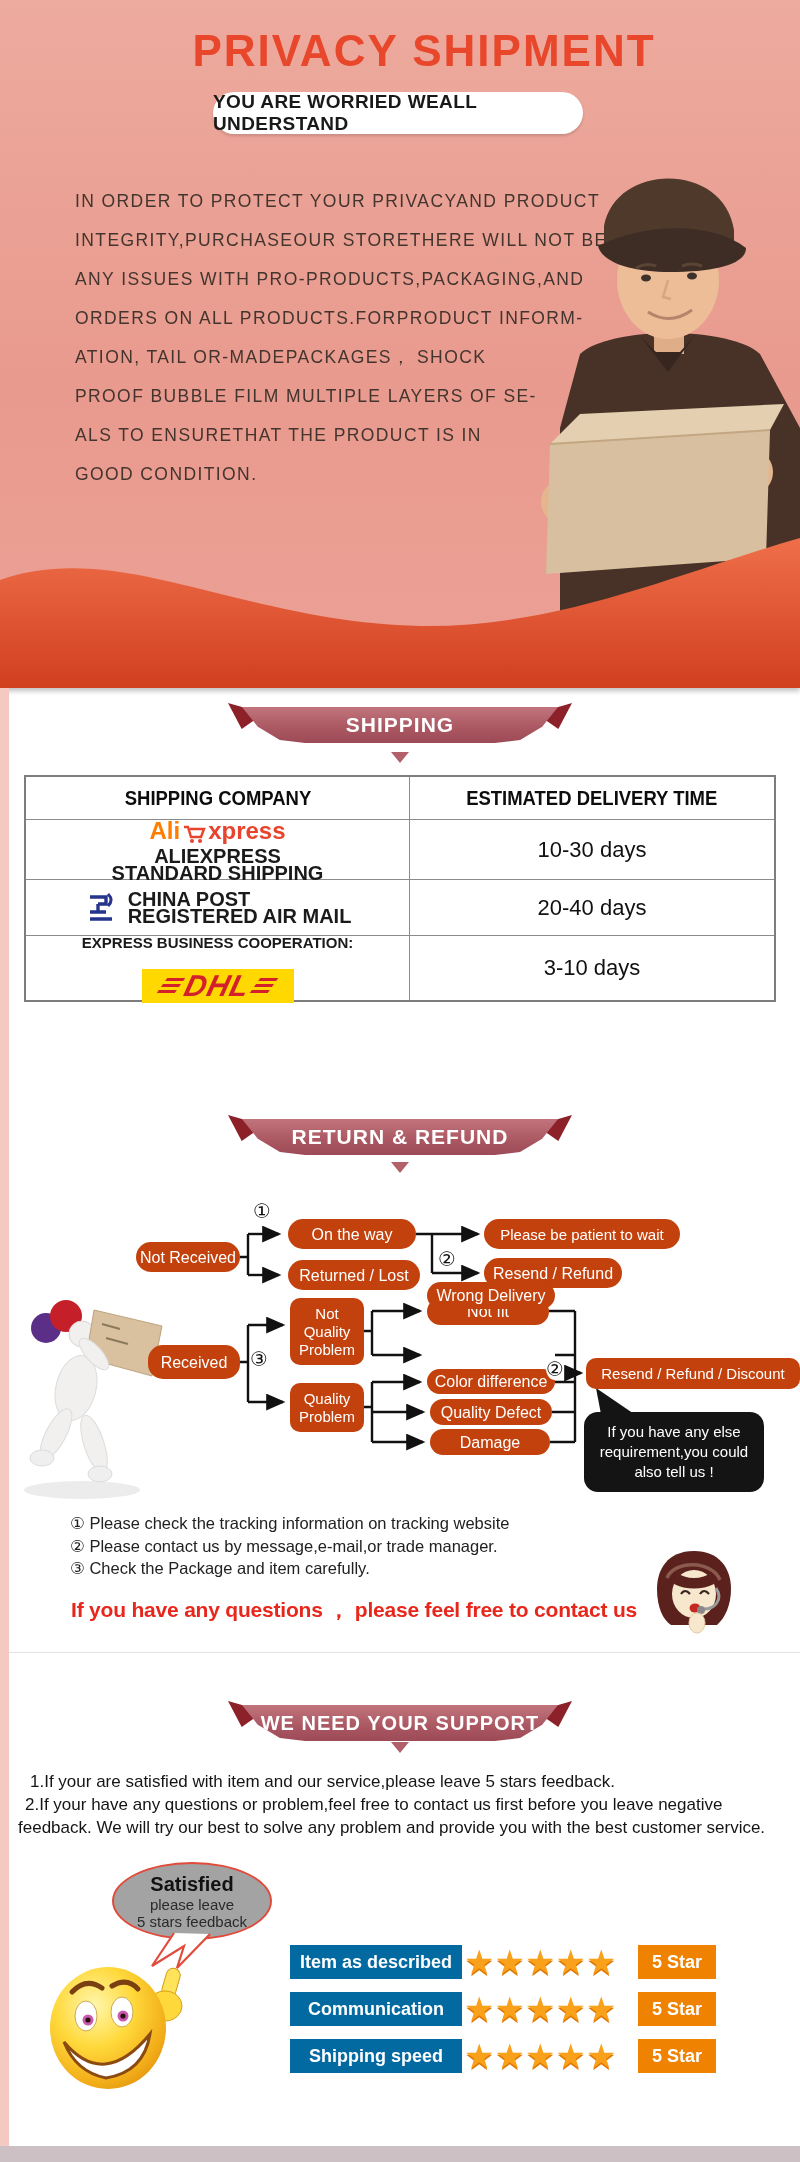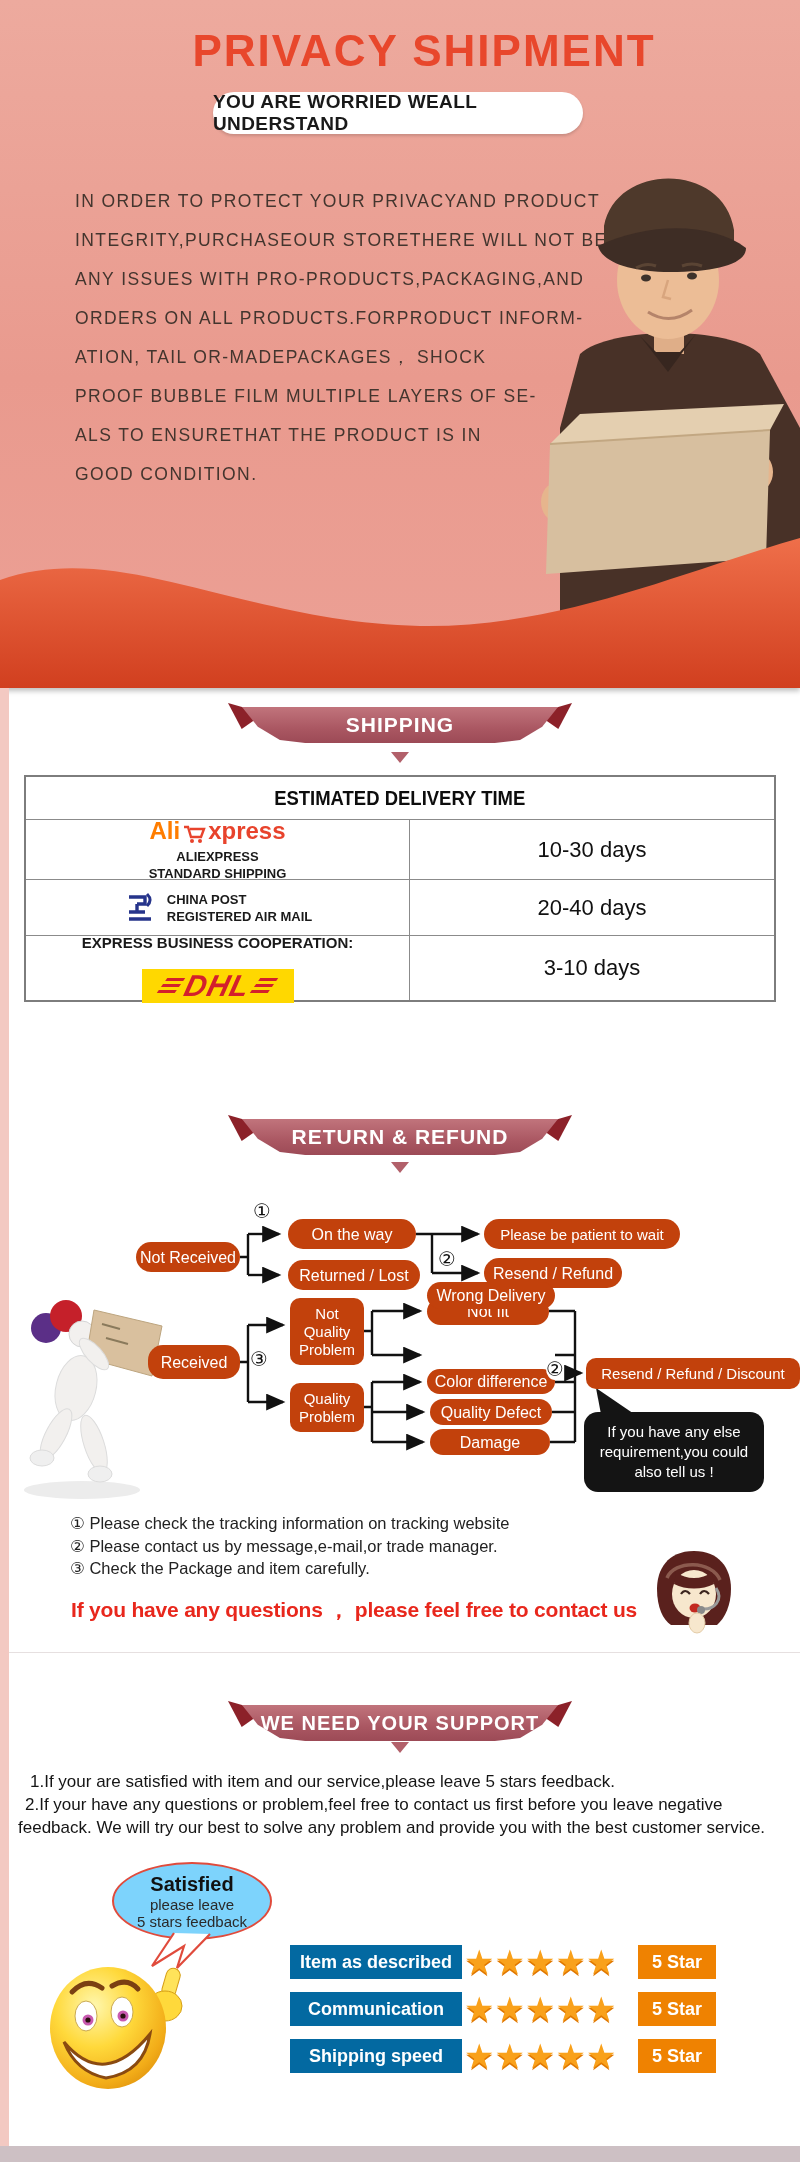--- a/index.html
+++ b/index.html
@@ -32,21 +32,21 @@
   .ship-table{position:absolute;left:24px;top:775px;width:752px;border:2px solid #7d7d7d;background:#fff;box-sizing:border-box;}
   .trow{display:flex;border-top:1px solid #8b8b8b;}
   .trow:first-child{border-top:none;}
   .c1{width:384px;border-right:1px solid #8b8b8b;display:flex;flex-direction:column;
       align-items:center;justify-content:center;box-sizing:border-box;}
   .c2{flex:1;display:flex;align-items:center;justify-content:center;font-size:22px;color:#111;}
   .thead .c1,.thead .c2{font-weight:bold;font-size:21px;color:#0d0d0d;}
   .cond{display:inline-block;transform:scaleX(.88);}
   .logo-row{display:flex;align-items:center;gap:10px;}
   .epk-name{font-size:26px;color:#2e2e2e;}
-  .two-line{font-size:13px;font-weight:bold;color:#1a1a1a;line-height:17px;text-align:center;}
+  .two-line{font-size:20px;font-weight:bold;color:#1a1a1a;line-height:17px;text-align:center;}
   .ali-logo{display:flex;align-items:flex-end;gap:2px;margin-bottom:3px;}
   .ali{color:#ff7d00;font-weight:700;font-size:24px;}
   .xpress{color:#e8432c;font-weight:800;font-size:24px;}
   .coop-label{font-size:15px;font-weight:bold;color:#1a1a1a;margin-bottom:18px;}
   .dhl{width:152px;height:50px;background:#ffd800;display:flex;align-items:center;justify-content:center;gap:5px;}
   .dhl b{color:#d3202c;font-style:italic;font-weight:800;font-size:30px;letter-spacing:1px;transform:skewX(-14deg);}
   .dhl i{width:18px;height:15px;transform:skewX(-35deg);
          background:repeating-linear-gradient(180deg,#d3202c 0 3px,rgba(0,0,0,0) 3px 6px);}
   
   .pill{position:absolute;background:#c2410c;color:#fff;border-radius:15px;display:flex;
@@ -58,21 +58,21 @@
         color:#fff;border-radius:14px;display:flex;align-items:center;justify-content:center;
         text-align:center;font-size:15px;line-height:20px;}
   .notes{position:absolute;left:70px;top:1512px;font-size:16.5px;color:#222;}
   .notes div{height:22.5px;line-height:22.5px;white-space:nowrap;}
   .contact-line{position:absolute;left:71px;top:1596px;font-size:21px;font-weight:bold;
         color:#e8271c;white-space:nowrap;letter-spacing:-.2px;}
   .sep{position:absolute;left:9px;right:0;top:1652px;height:1px;background:#e6e0e0;}
   
   .sup-lines{position:absolute;left:0;top:1770px;width:800px;font-size:17px;color:#151515;}
   .sup-lines div{height:23px;line-height:23px;white-space:nowrap;}
-  .sat-bubble{position:absolute;left:112px;top:1862px;width:156px;height:74px;background:#7dd3fc;
+  .sat-bubble{position:absolute;left:112px;top:1862px;width:156px;height:74px;background:#a3a3a3;
         border:2px solid #e04b3c;border-radius:50%;display:flex;flex-direction:column;
         align-items:center;justify-content:center;}
   .sat-title{font-size:20px;font-weight:bold;color:#111;}
   .sat-sub{font-size:15px;color:#2a2a2a;text-align:center;line-height:17px;}
   .rate-label{position:absolute;left:290px;width:172px;height:34px;background:#0369a1;color:#fff;
         font-weight:bold;font-size:18px;display:flex;align-items:center;justify-content:center;}
   .rate-stars{position:absolute;left:464px;width:176px;height:34px;font-size:34px;line-height:34px;
         color:#f9a11b;text-shadow:0 2px 0 #e07800;letter-spacing:0;}
   .rate-btn{position:absolute;left:638px;width:78px;height:34px;background:#ef8201;color:#fff;
         font-weight:bold;font-size:18px;display:flex;align-items:center;justify-content:center;}
@@ -134,20 +134,23 @@
     <i class="tipL"></i>
     <i class="tipR"></i>
     <div class="band">
         <span>SHIPPING</span>
       </div>
   </div>
   <div class="caret" style="left:391px;top:752px;"></div>
 
   <div class="ship-table">
     <div class="trow thead" style="height:42px;">
+      <div class="c1">
+          <span class="cond">SHIPPING COMPANY</span>
+        </div>
       <div class="c2">
           <span class="cond">ESTIMATED DELIVERY TIME</span>
         </div>
     </div>
     <div class="trow" style="height:59px;">
       <div class="c1">
         <div class="ali-logo">
           <b class="ali">Ali</b>
           <svg width="24" height="22">
             <path d="M2 4 h4 l3 10 h10 l3 -8 h-14" stroke="#e8432c" stroke-width="2.4" fill="none"></path>

